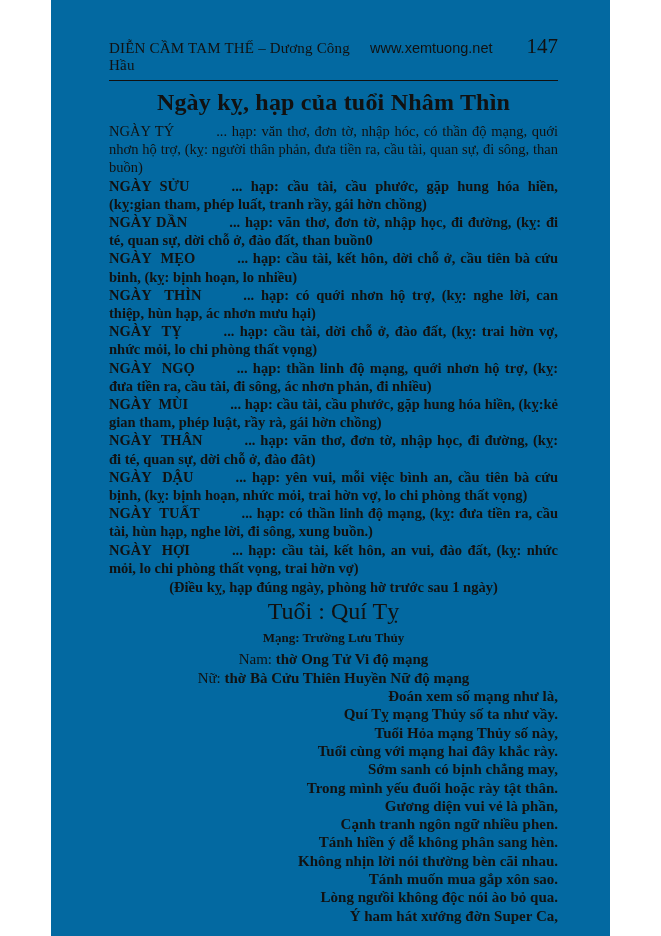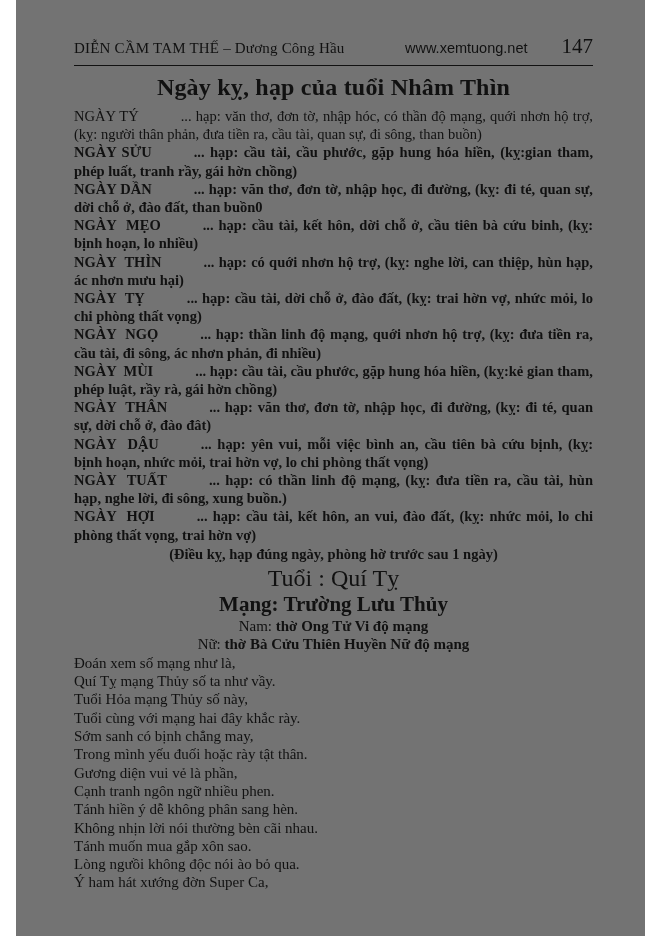--- a/index.html
+++ b/index.html
@@ -1,21 +1,21 @@
 <!DOCTYPE html>
 <html><head>
 <meta charset="utf-8">
 <style>
   html, body { margin: 0; padding: 0; background: #ffffff; }
   .page {
     position: relative;
-    width: 629px;
+    width: 559px;
     height: 936px;
     margin: 0 auto;
-    background: #737373;
+    background: #0369a1;
     color: #111111;
     font-family: "Liberation Serif", "DejaVu Serif", serif;
     box-sizing: border-box;
     padding: 34px 52px 0 58px;
     overflow: hidden;
   }
   
   .header {
     display: flex;
     align-items: baseline;
@@ -61,37 +61,37 @@
   }
   
   .h2-title {
     text-align: center;
     font-size: 24px;
     font-weight: normal;
     margin: 2px 0 2px 0;
   }
   .mang-line {
     text-align: center;
-    font-size: 21px;
+    font-size: 13px;
     font-weight: bold;
     margin: 0 0 2px 0;
     line-height: 21px;
   }
   .deity-line {
     text-align: center;
     font-size: 15px;
     margin: 0;
     line-height: 18.5px;
   }
   .deity-label { font-weight: normal; }
   .deity-text { font-weight: bold; text-align: center; }
   .verse-line {
-    text-align: left;
+    text-align: right;
     font-size: 15px;
-    font-weight: normal;
+    font-weight: bold;
     margin: 0;
     line-height: 18.3px;
   }
 </style>
 </head>
 <body>
 
 <div class="page">
 
   <div class="header">

